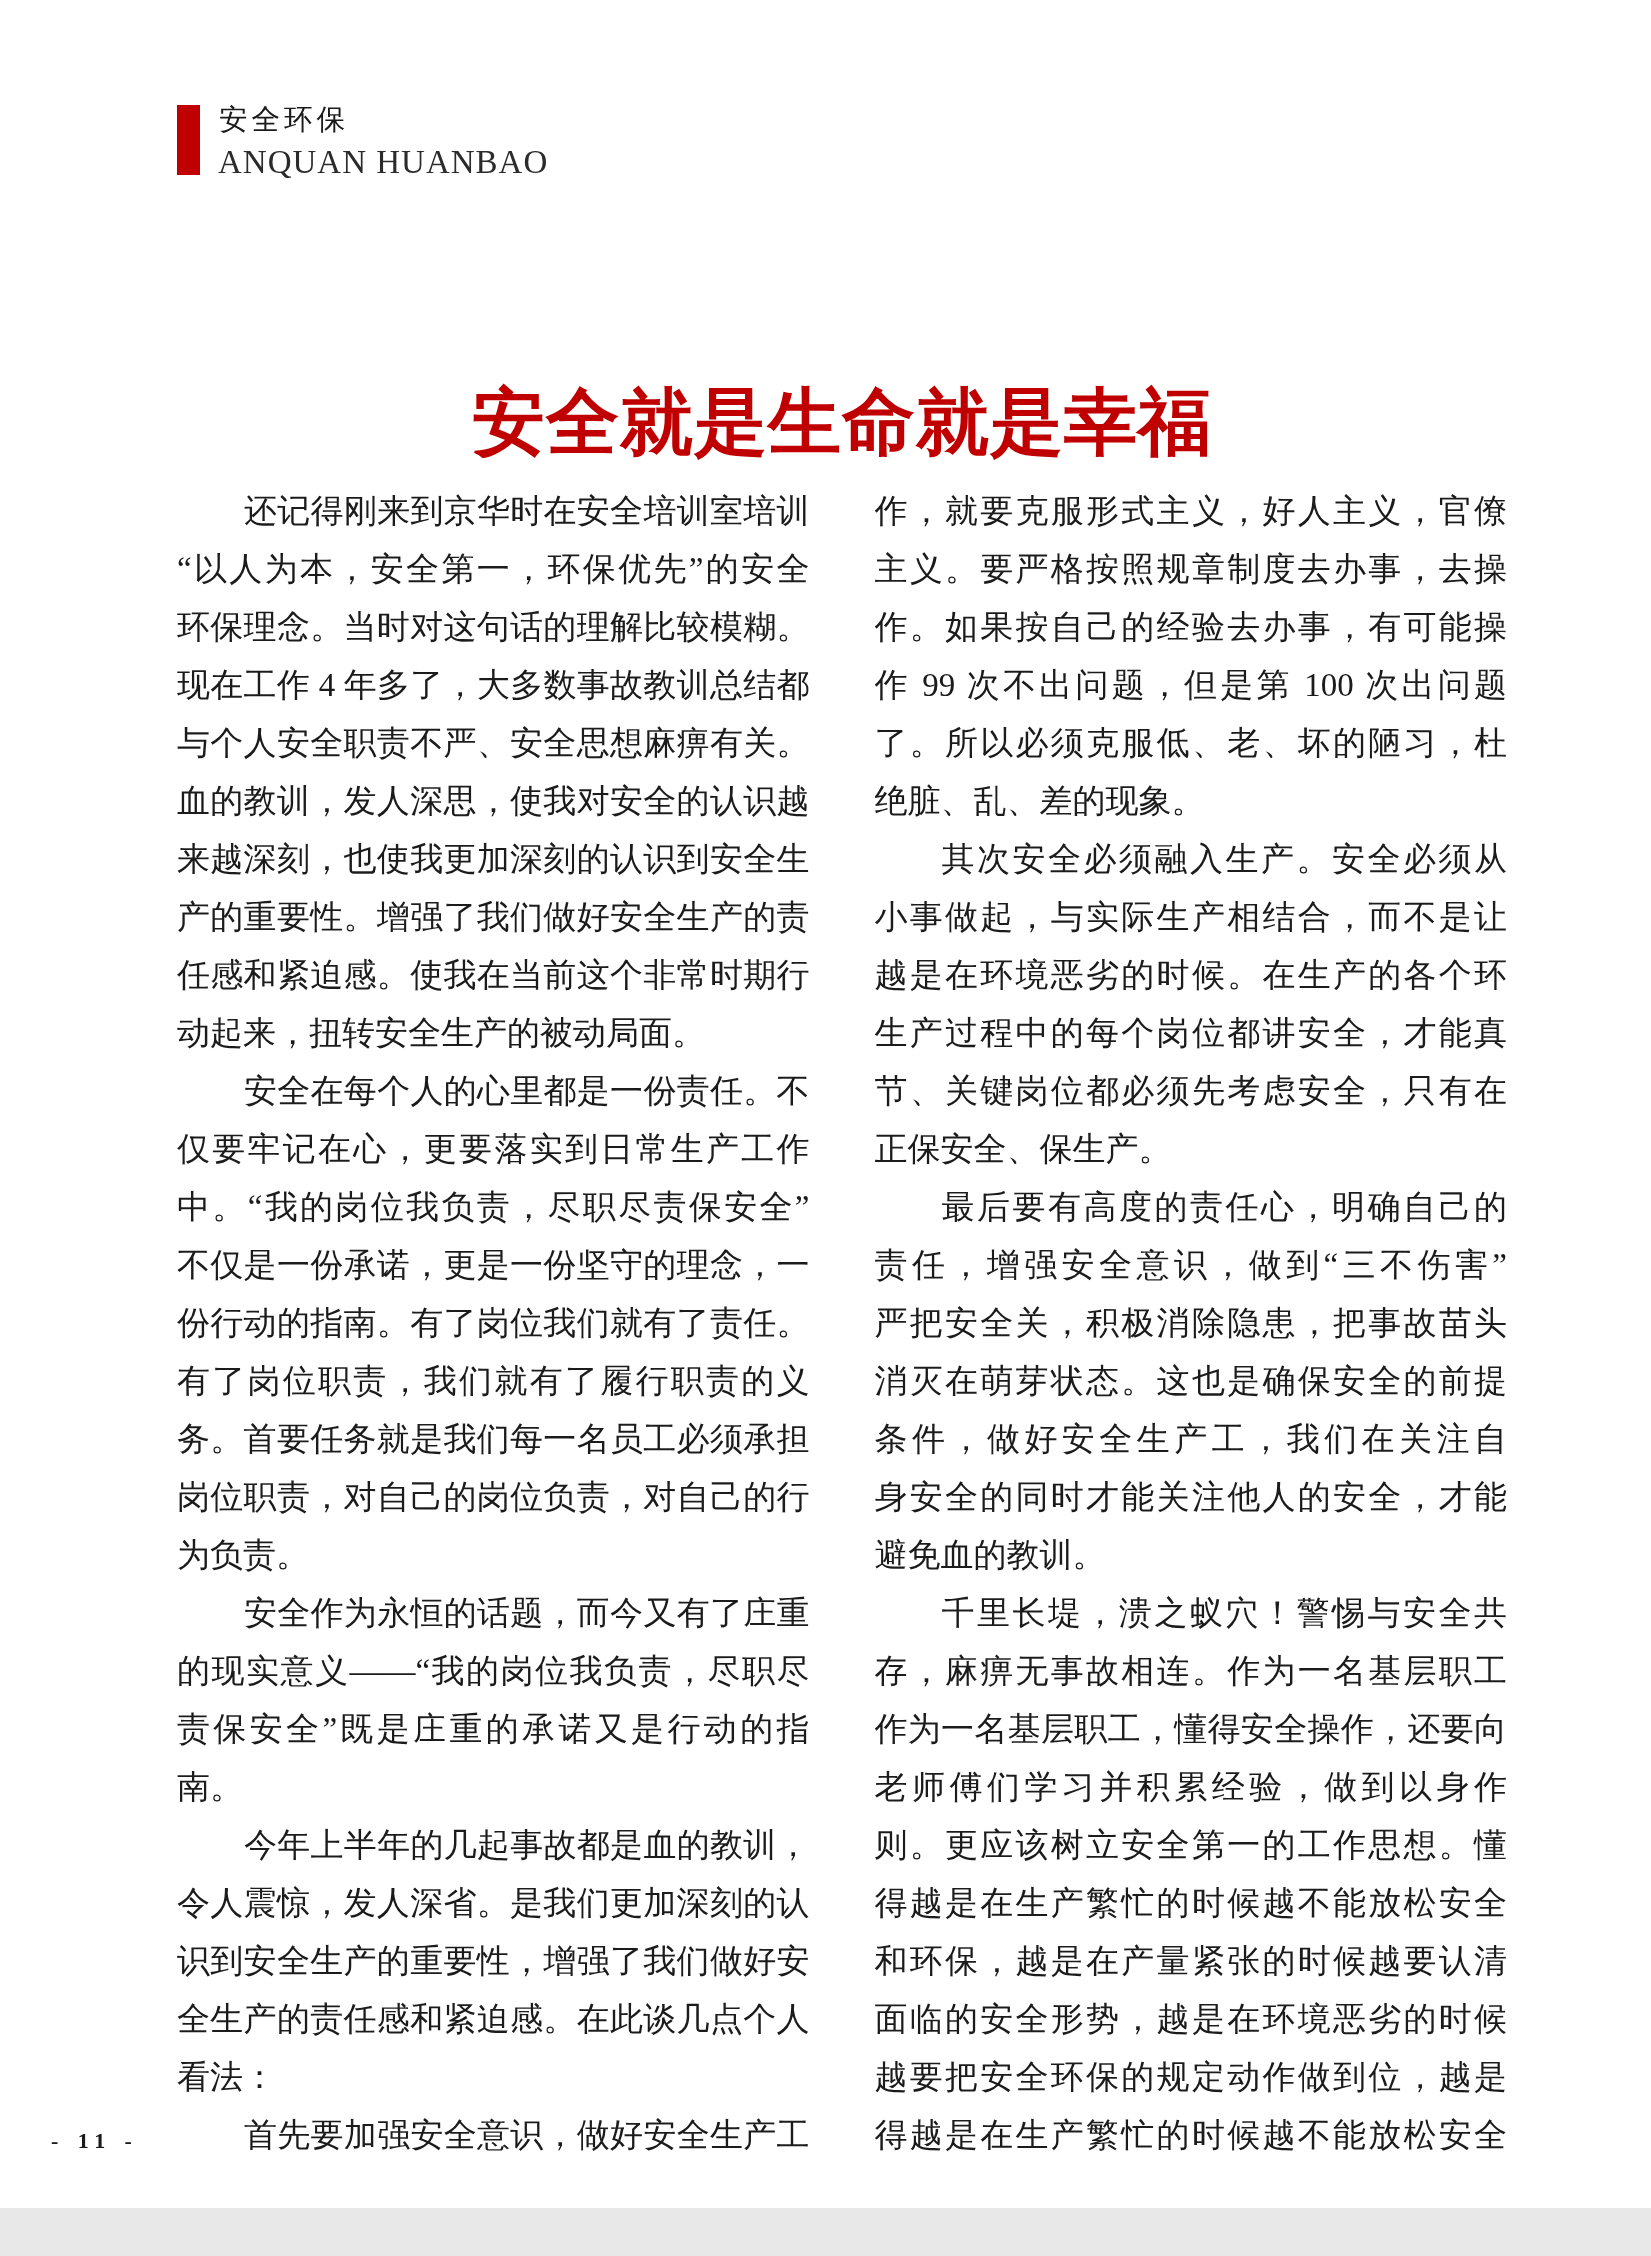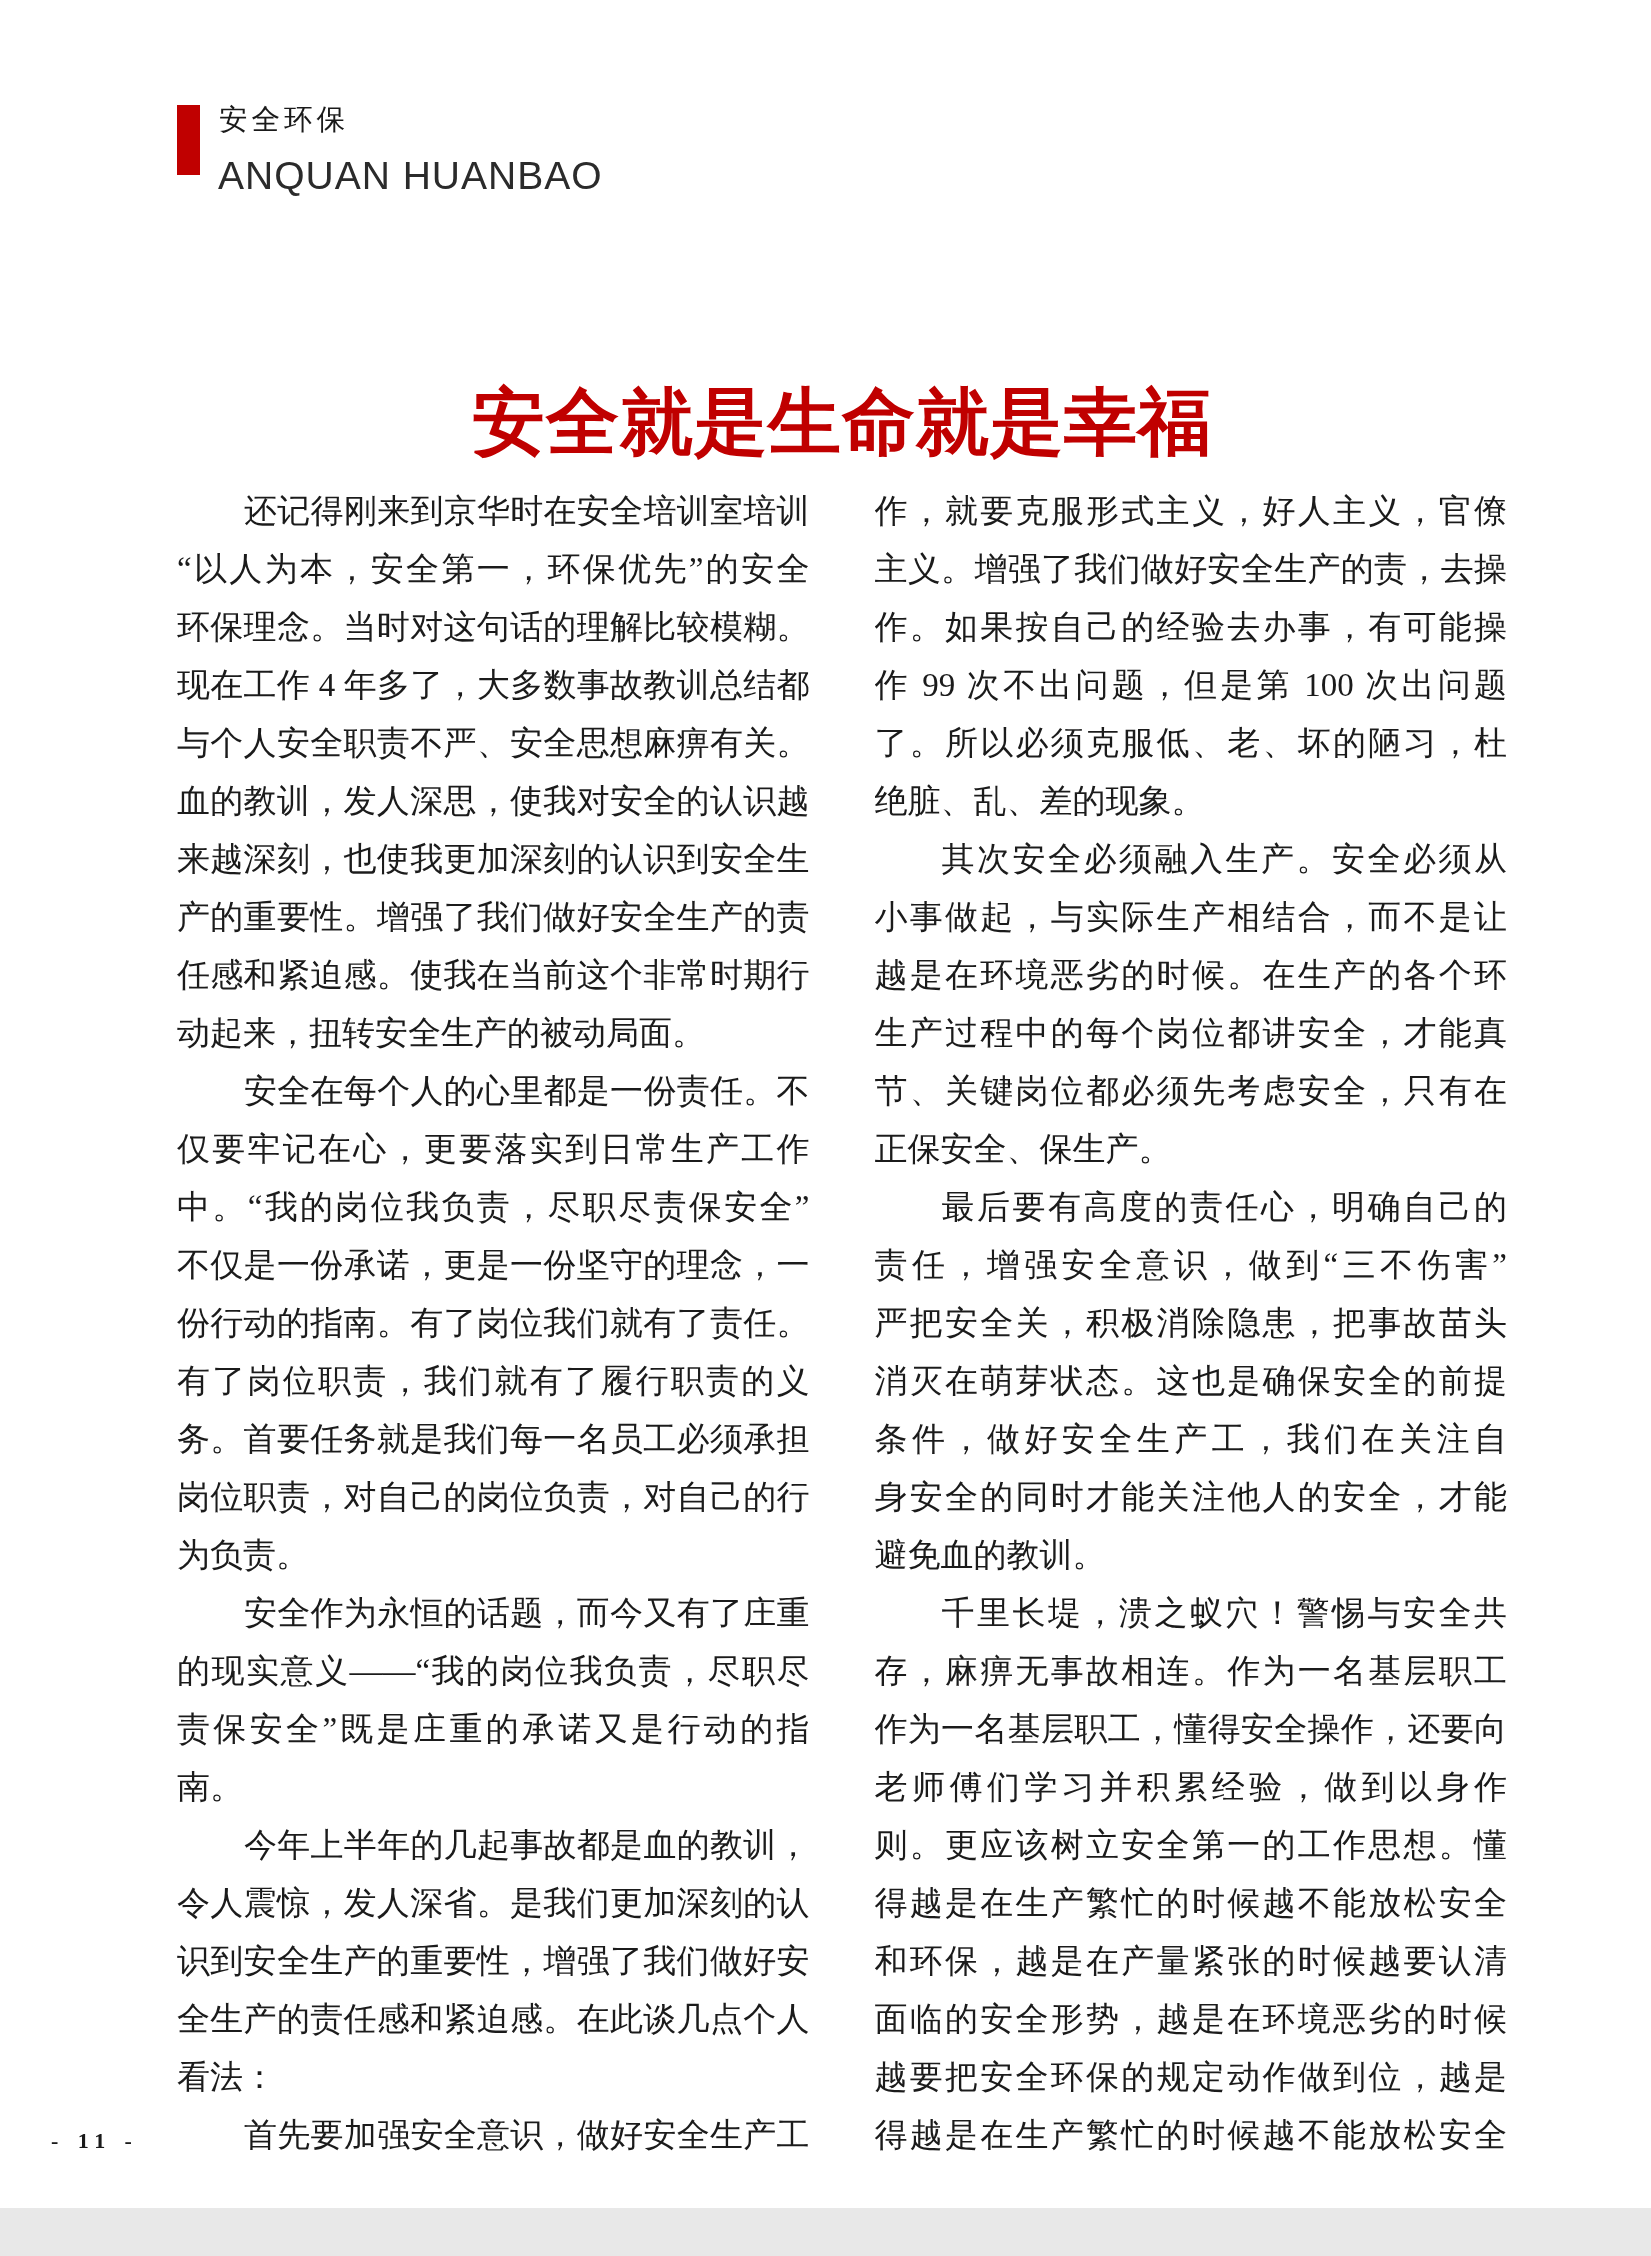--- a/index.html
+++ b/index.html
@@ -19,25 +19,25 @@
   }
   .header-cn {
     position: absolute;
     left: 219px; top: 100px;
     font-size: 28.6px;
     letter-spacing: 3.9px;
     color: #1a1a1a;
   }
   .header-en {
     position: absolute;
-    left: 218px; top: 154px;
-    font-size: 39px;
+    left: 218px; top: 144px;
+    font-size: 33px;
     letter-spacing: 1px;
     color: #2b2b2b;
-    font-family: Liberation Sans, sans-serif;
+    font-family: Liberation Serif, serif;
   }
   .article-title {
     position: absolute;
     left: 177px; top: 325px;
     width: 1330px;
     text-align: center;
     font-size: 73px;
     font-weight: 700;
     color: #c00000;
     font-family: "Liberation Sans", "DejaVu Sans", sans-serif;
@@ -110,21 +110,21 @@
         <div class="line">南。</div>
         <div class="line full indent">今年上半年的几起事故都是血的教训，</div>
         <div class="line full">令人震惊，发人深省。是我们更加深刻的认</div>
         <div class="line full">识到安全生产的重要性，增强了我们做好安</div>
         <div class="line full">全生产的责任感和紧迫感。在此谈几点个人</div>
         <div class="line">看法：</div>
         <div class="line full indent">首先要加强安全意识，做好安全生产工</div>
       </div>
     <div class="col" id="col-right">
         <div class="line full">作，就要克服形式主义，好人主义，官僚</div>
-        <div class="line full">主义。增强了我们做好安全生产的责，去操</div>
+        <div class="line full">主义。要严格按照规章制度去办事，去操</div>
         <div class="line full">作。如果按自己的经验去办事，有可能操</div>
         <div class="line full">作 99 次不出问题，但是第 100 次出问题</div>
         <div class="line full">了。所以必须克服低、老、坏的陋习，杜</div>
         <div class="line">绝脏、乱、差的现象。</div>
         <div class="line full indent">其次安全必须融入生产。安全必须从</div>
         <div class="line full">小事做起，与实际生产相结合，而不是让</div>
         <div class="line full">越是在环境恶劣的时候。在生产的各个环</div>
         <div class="line full">生产过程中的每个岗位都讲安全，才能真</div>
         <div class="line full">节、关键岗位都必须先考虑安全，只有在</div>
         <div class="line">正保安全、保生产。</div>

